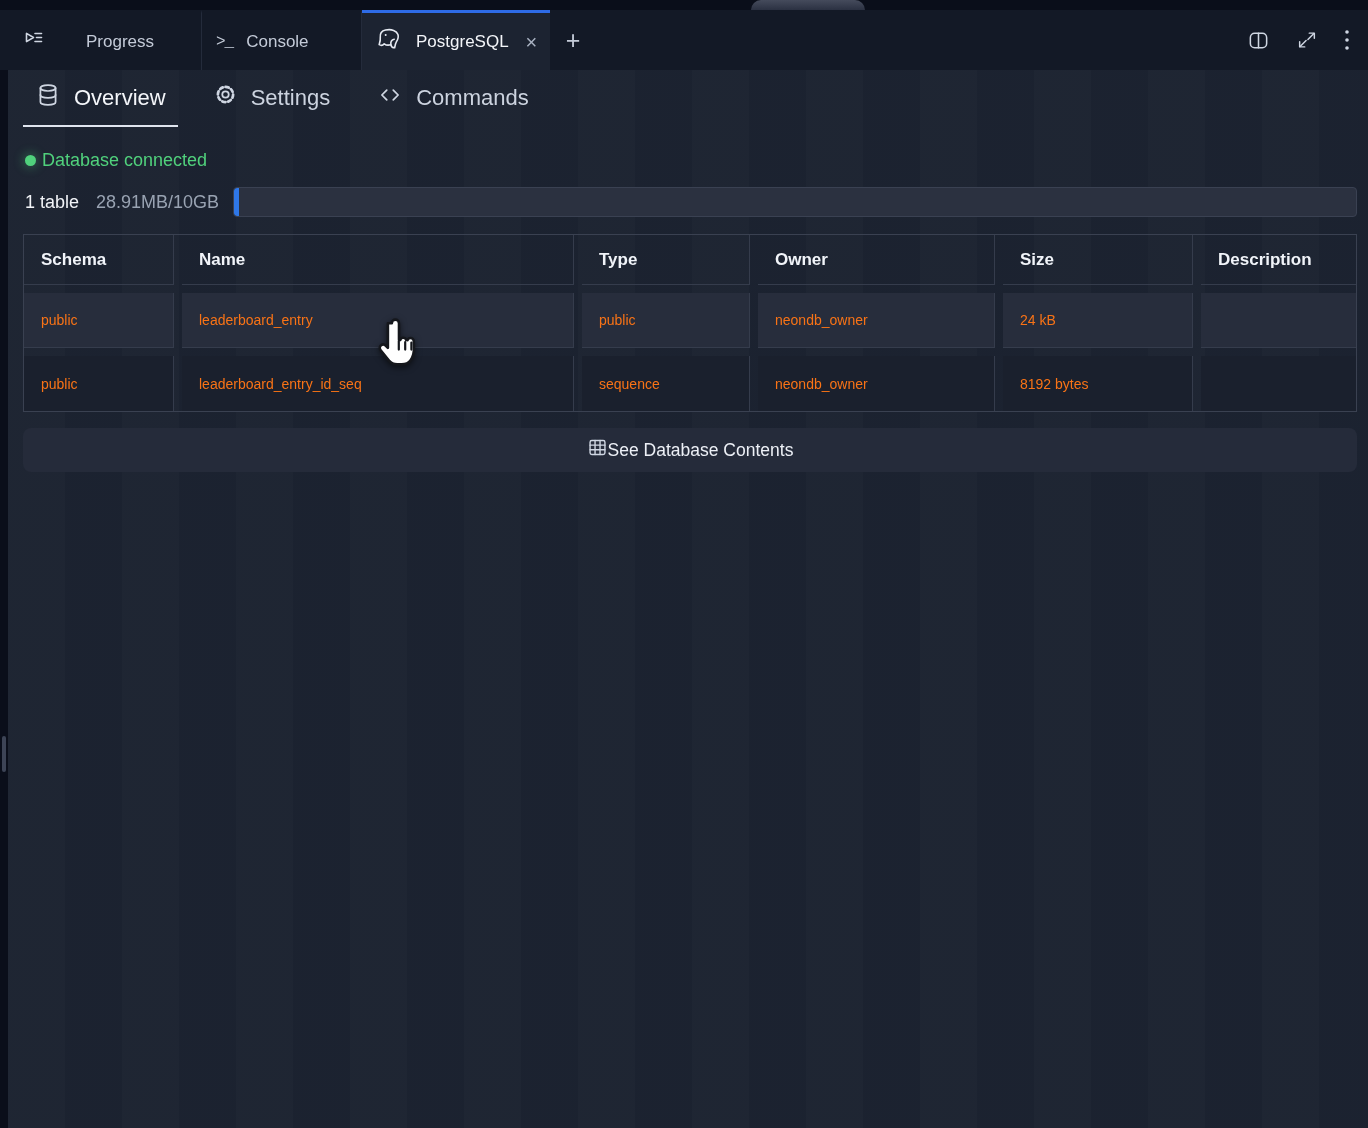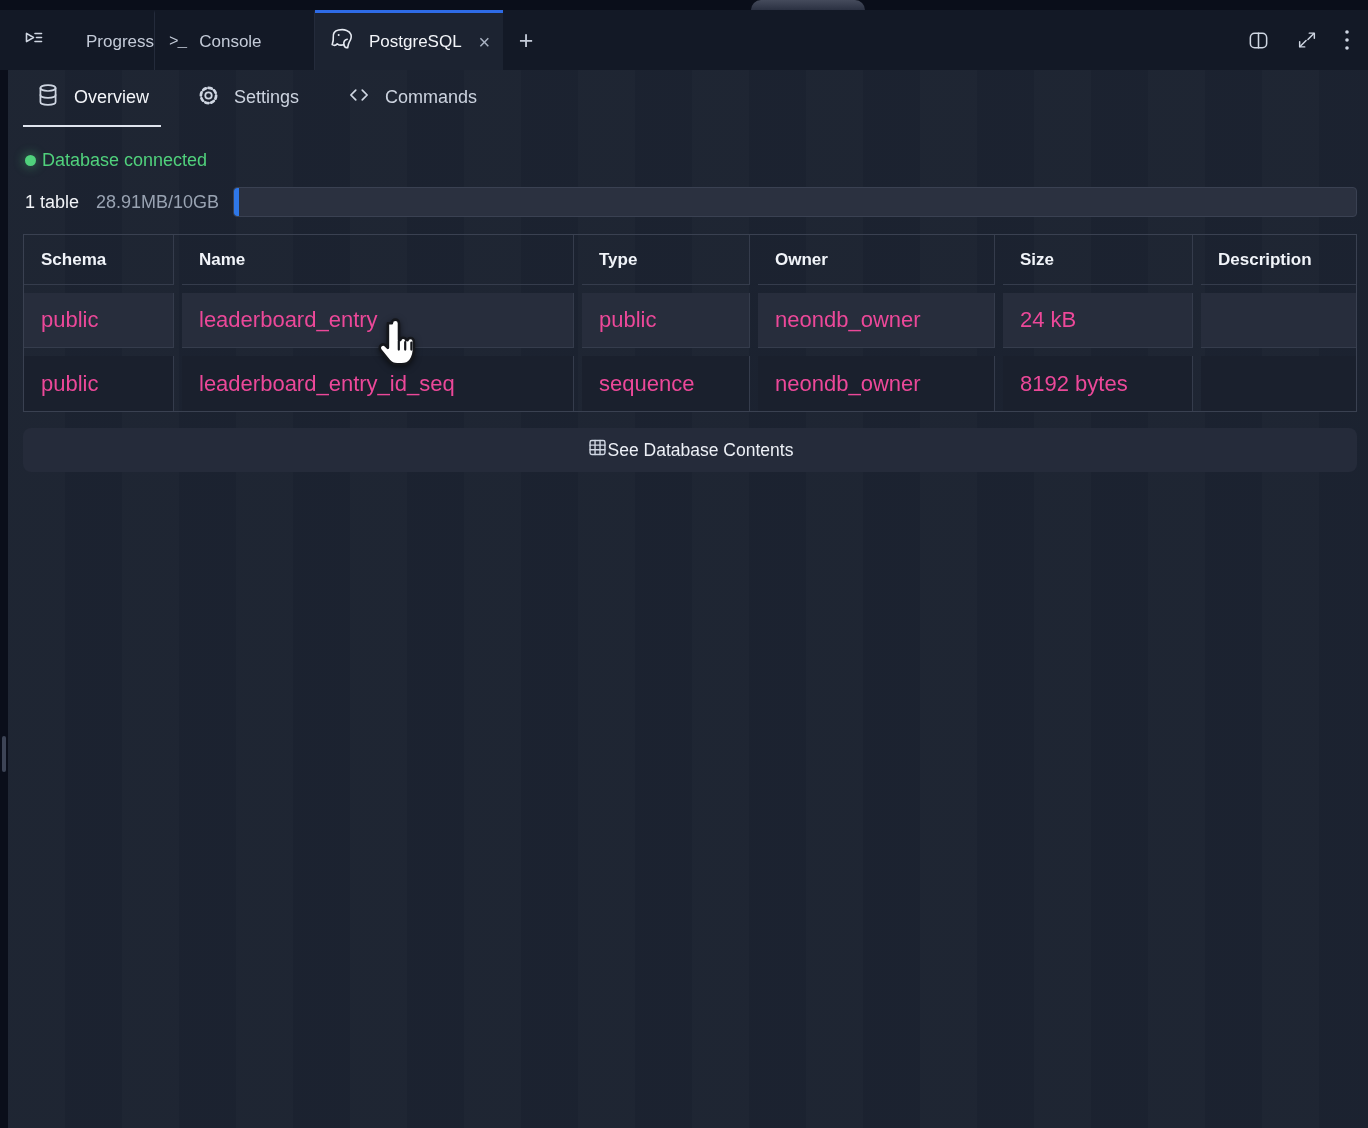--- a/index.html
+++ b/index.html
@@ -14,60 +14,60 @@
   
   .top-strip { position:absolute; top:0; left:0; right:0; height:10px; background:#0a0e1a; z-index:6; }
   .top-pill  { position:absolute; top:0; left:751px; width:114px; height:10px;
                border-radius:10px 10px 0 0; background:linear-gradient(#454b5c,#2b3142); }
   
   .tabbar { position:absolute; top:10px; left:0; right:0; height:60px; background:#131926;
             display:flex; align-items:stretch; z-index:5; }
   .tab { display:flex; align-items:center; gap:13px; padding:0 20px; font-size:17px;
          color:#c4cbd8; border-right:1px solid #242b3b; border-top:3px solid transparent;
          cursor:pointer; white-space:nowrap; }
-  .tab-progress { width:155px; padding-left:22px;gap:40px; }
+  .tab-progress { width:202px; padding-left:22px;gap:40px; }
   .tab-console  { width:160px; padding-left:14px; }
   .tab-postgres { width:188px; padding-left:14px; }
   .tab.active { background:#1c2331; border-top:3px solid #2e6be6; border-right:none;
                 color:#f3f5f9; }
   .tab-close { margin-left:auto; color:#a9b2c2; font-size:20px; line-height:1; padding:2px 4px; }
   .console-glyph { font-family:"Liberation Mono", monospace; font-size:16px; color:#c4cbd8; letter-spacing:-1px; }
   .new-tab { width:46px; display:flex; align-items:center; justify-content:center;
              color:#c4cbd8; font-size:25px; cursor:pointer; }
   .window-actions { margin-left:auto; display:flex; align-items:center; gap:26px; padding-right:18px; }
   .wicon { display:flex; align-items:center; justify-content:center; cursor:pointer; }
   svg.icon { stroke:#cfd6e2; fill:none; stroke-width:1.6; stroke-linecap:round; stroke-linejoin:round; }
   
   .left-strip { position:absolute; top:10px; left:0; bottom:0; width:8px; background:#0a0e1a; z-index:4; }
   .left-handle { position:absolute; top:726px; left:2px; width:4px; height:36px;
                  border-radius:3px; background:#3d4456; }
   
   .panel { position:absolute; top:70px; left:8px; right:0; bottom:0; background:#1c2331;
            background-image:repeating-linear-gradient(90deg, rgba(255,255,255,0.012) 0 57px, rgba(0,0,0,0.02) 57px 114px); }
   .subnav { display:flex; align-items:stretch; height:57px; padding-left:15px; gap:23px; }
-  .subnav-item { display:flex; align-items:center; gap:13px; padding:0 12px; font-size:18px;
+  .subnav-item { display:flex; align-items:center; gap:13px; padding:0 12px; font-size:22px;
                  color:#ccd3df; border-bottom:2px solid transparent; cursor:pointer;text-align:right; }
   .subnav-item.active { color:#f4f6fa; border-bottom-color:#dfe4ee; }
   .content { padding:0 11px 0 15px; }
   
   .status-row { display:flex; align-items:center; gap:6px; margin-top:23px; padding-left:2px; }
   .status-dot { width:11px; height:11px; border-radius:50%; background:#50d17c;
                 box-shadow:0 0 10px 3px rgba(80,209,124,0.25); }
   .status-text { color:#50d17c; font-size:18px; }
   .usage-row { display:flex; align-items:center; margin-top:16px; padding-left:2px; }
   .table-count { color:#f2f4f8; font-size:18px; font-weight:400; }
   .storage { color:#99a3b2; font-size:18px; margin-left:17px; }
   .progress-track { flex:1; height:30px; margin-left:14px; background:#2b3140;
                     border:1px solid #3a4152; border-radius:4px; position:relative; overflow:hidden; }
   .progress-fill { position:absolute; left:0; top:0; bottom:0; min-width:5px;
                    background:#2e77e8; border-radius:3px 0 0 3px; }
   
   .db-table { margin-top:17px; display:grid; grid-template-columns:150px 392px 168px 237px 190px 1fr;
               border:1px solid #3a4151;gap:8px; }
-  .cell { display:flex; align-items:center; padding:0 17px; font-size:22px; color:#ec4899;
+  .cell { display:flex; align-items:center; padding:0 17px; font-size:14px; color:#f97316;
           height:55px; border-right:1px solid #353c4c; border-bottom:1px solid #353c4c; }
   .cell:nth-child(6n) { border-right:none; }
   .cell.header { height:50px; font-weight:700; color:#f1f4f9; font-size:17px; }
   .cell.r1 { background:#272d3c; cursor:pointer; }
   .cell.r2 { background:#1a202d; border-bottom:none; cursor:pointer; }
   
   .contents-btn { margin-top:16px; width:100%; height:44px; background:#252b3a; border:none;
                   border-radius:8px; display:flex; align-items:center; justify-content:center;
                   color:#edf0f6; font-size:17.5px; font-family:inherit; cursor:pointer; }
   

